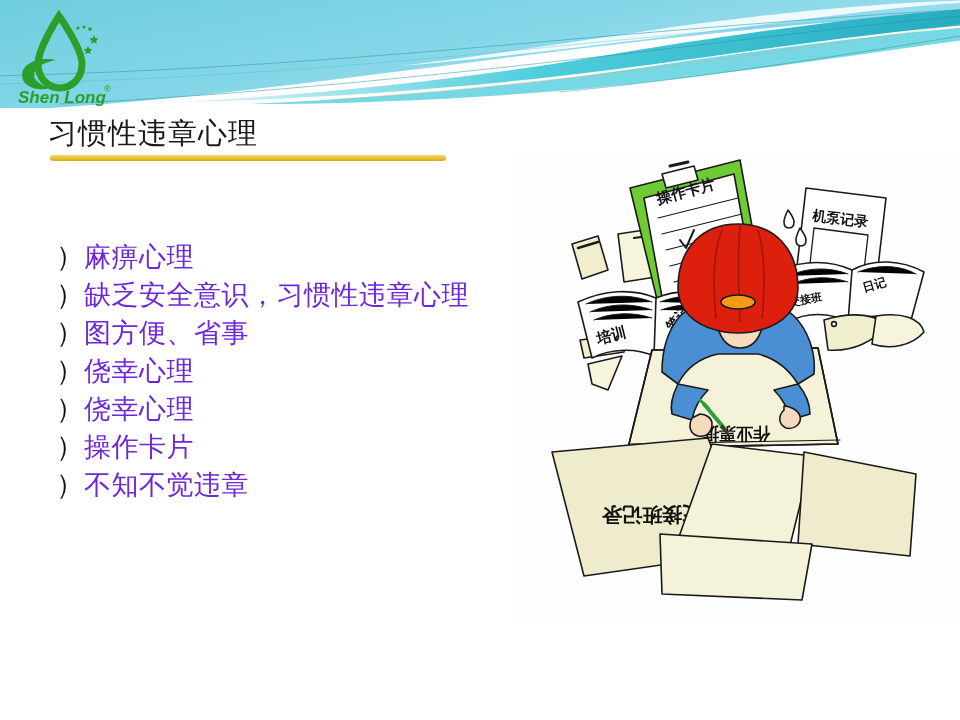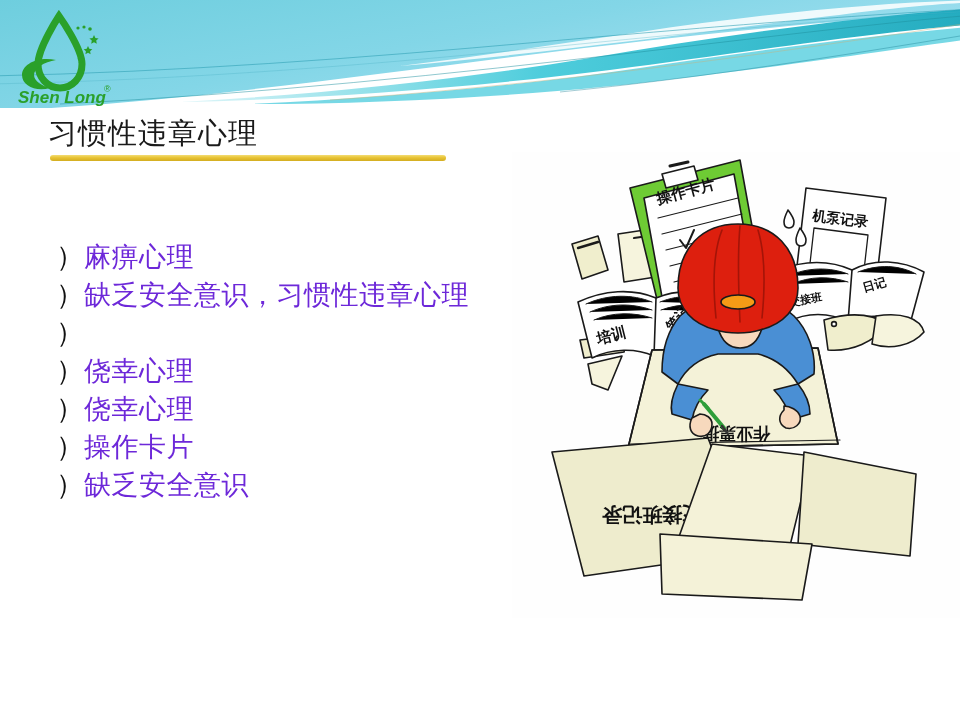--- a/index.html
+++ b/index.html
@@ -192,40 +192,41 @@
       <span class="bullet-label">麻痹心理</span>
     </div>
 
     <div class="bullet-row">
       <span class="bullet-marker">）</span>
       <span class="bullet-label">缺乏安全意识，习惯性违章心理</span>
     </div>
 
     <div class="bullet-row">
       <span class="bullet-marker">）</span>
+      <span class="bullet-label">图方便、省事</span>
     </div>
 
     <div class="bullet-row">
       <span class="bullet-marker">）</span>
       <span class="bullet-label">侥幸心理</span>
     </div>
 
     <div class="bullet-row">
       <span class="bullet-marker">）</span>
       <span class="bullet-label">侥幸心理</span>
     </div>
 
     <div class="bullet-row">
       <span class="bullet-marker">）</span>
       <span class="bullet-label">操作卡片</span>
     </div>
 
     <div class="bullet-row">
       <span class="bullet-marker">）</span>
-      <span class="bullet-label">缺乏安全意识</span>
+      <span class="bullet-label">不知不觉违章</span>
     </div>
 
   </div>
 
   <div class="illustration">
     <svg width="448" height="466" viewBox="0 0 448 466" xmlns="http://www.w3.org/2000/svg">
       <rect x="0" y="0" width="448" height="466" fill="#fefefe"></rect>
 
       <g stroke="#1a1a1a" stroke-width="1.6" stroke-linejoin="round" stroke-linecap="round">
 

